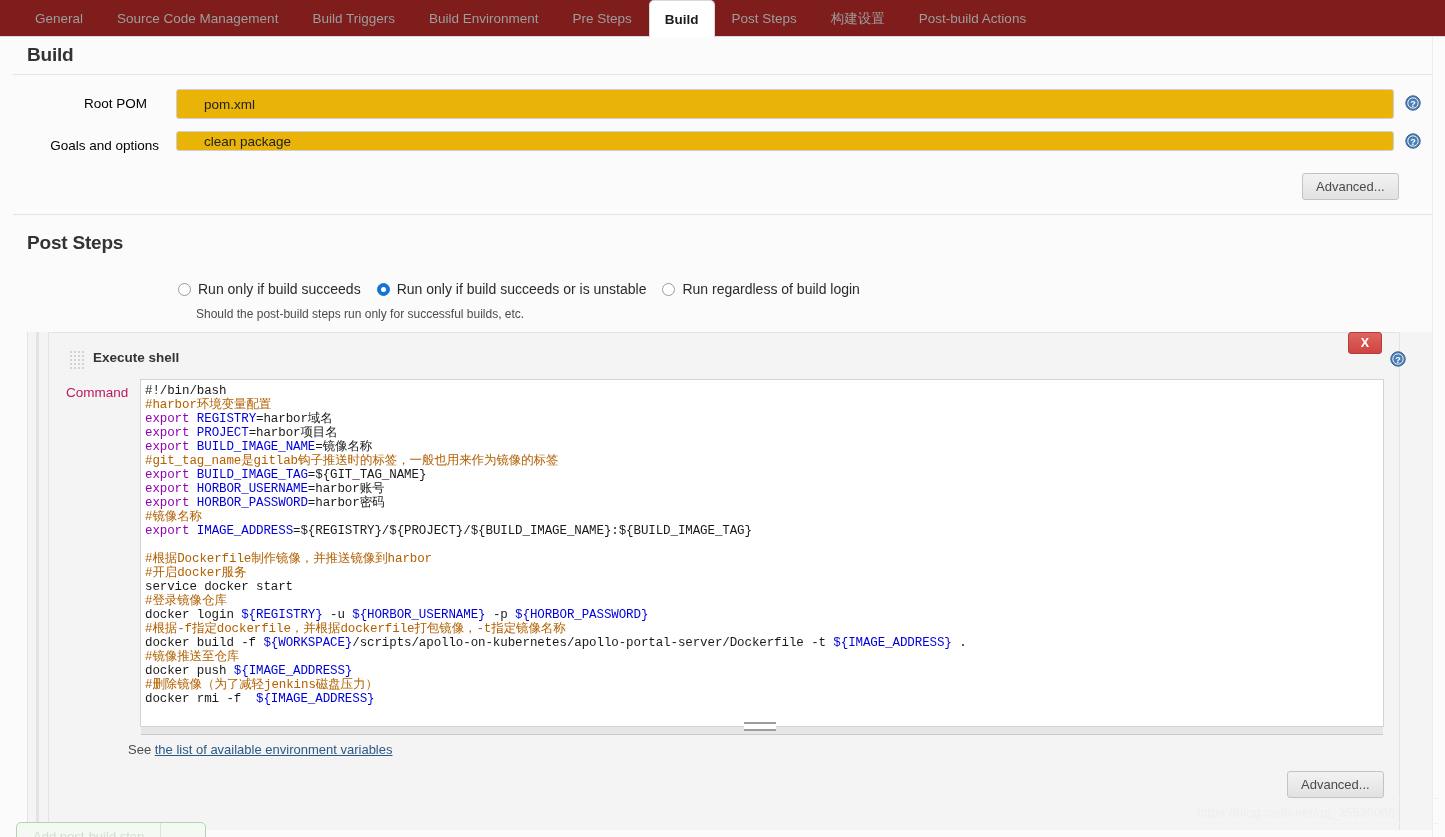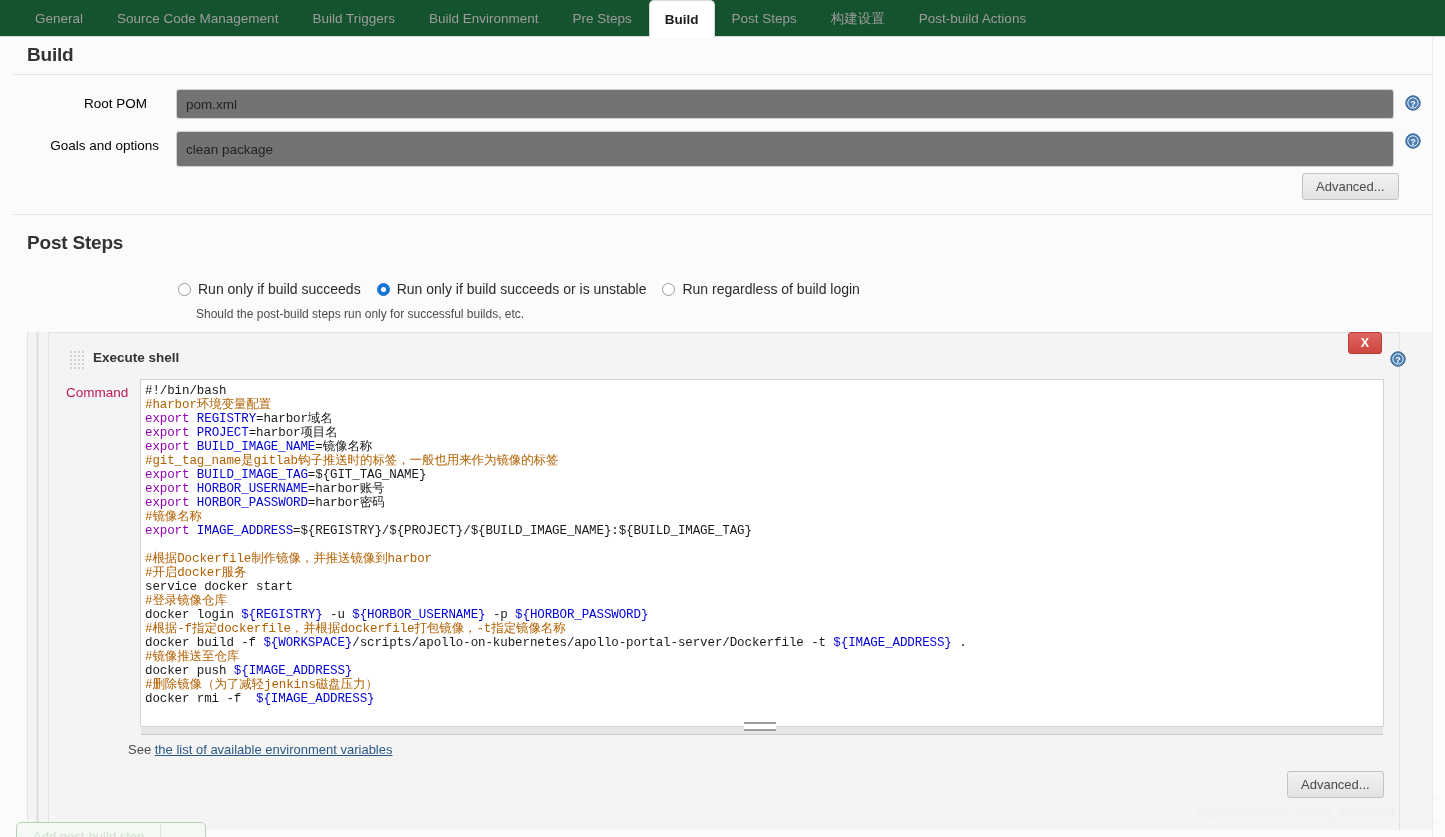--- a/index.html
+++ b/index.html
@@ -9,21 +9,21 @@
     background: #ffffff;
     font-family: "Liberation Sans", sans-serif;
     font-size: 13px;
     color: #333333;
   }
   #root { position: relative; width: 1445px; height: 837px; background:#fbfbfb; }
 
   
   .tabbar {
     position: absolute; left: 0; top: 0; width: 1445px; height: 37px;
-    background: #14532d;
+    background: #7f1d1d;
     border-bottom: 1px solid #d9d9d9;
     box-sizing: border-box;
   }
   .tabs { display: flex; align-items: flex-end; height: 37px; padding-left: 18px; }
   .tab {
     font-size: 13.5px;
     color: #9d9d9d;
     padding: 0 17px;
     height: 37px;
     line-height: 38px;
@@ -61,27 +61,27 @@
   .flabel {
     position: absolute;
     font-size: 13.5px;
     color: #000000;
     text-align: right;
     white-space: nowrap;
   }
   .ftext {
     position: absolute;
     box-sizing: border-box;
-    background: #737373;
+    background: #eab308;
     border: 1px solid #cfcfcf;
     border-radius: 3px;
     font-family: "Liberation Sans", sans-serif;
     font-size: 13.5px;
     color: #222222;
-    padding: 0 9px;
+    padding: 0 27px;
     outline: none;
   }
 
   
   .help {
     position: absolute;
     width: 16px; height: 16px;
     cursor: pointer;
   }
   .help svg { display: block; }
@@ -279,21 +279,21 @@
   <input class="ftext" style="left: 176px; top: 89px; width: 1218px; height: 30px;" type="text" placeholder="" value="pom.xml">
   <span class="help" style="left:1405px; top:95px;">
     <svg width="16" height="16" viewBox="0 0 16 16">
         <circle cx="8" cy="8" r="7.2" fill="#4d7fb5" stroke="#34618f" stroke-width="1"></circle>
         <circle cx="8" cy="8" r="5.2" fill="none" stroke="#e8eff6" stroke-width="1"></circle>
         <text x="8" y="11.6" font-size="9" font-family="Liberation Sans, sans-serif" font-weight="bold" fill="#ffffff" text-anchor="middle">?</text>
       </svg>
   </span>
 
   <div class="flabel" style="left:27px; top:138px; width:132px;">Goals and options</div>
-  <input class="ftext" style="left: 176px; top: 131px; width: 1218px; height: 36px;" type="text" placeholder="" value="clean package">
+  <input class="ftext" style="left: 176px; top: 131px; width: 1218px; height: 20px;" type="text" placeholder="" value="clean package">
   <span class="help" style="left:1405px; top:133px;">
     <svg width="16" height="16" viewBox="0 0 16 16">
         <circle cx="8" cy="8" r="7.2" fill="#4d7fb5" stroke="#34618f" stroke-width="1"></circle>
         <circle cx="8" cy="8" r="5.2" fill="none" stroke="#e8eff6" stroke-width="1"></circle>
         <text x="8" y="11.6" font-size="9" font-family="Liberation Sans, sans-serif" font-weight="bold" fill="#ffffff" text-anchor="middle">?</text>
       </svg>
   </span>
 
   <button class="btn" style="left:1302px; top:173px;">Advanced...</button>
 

